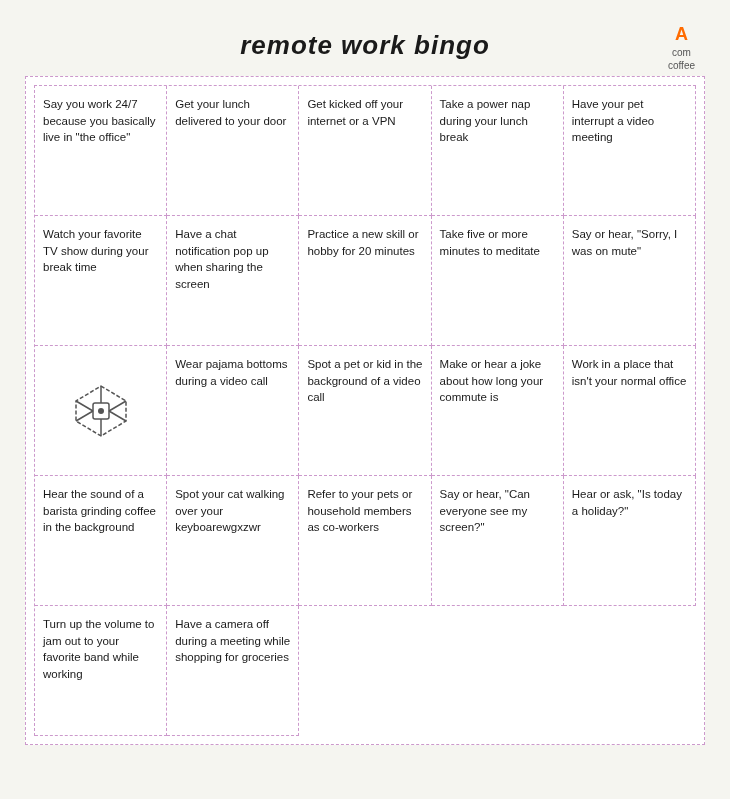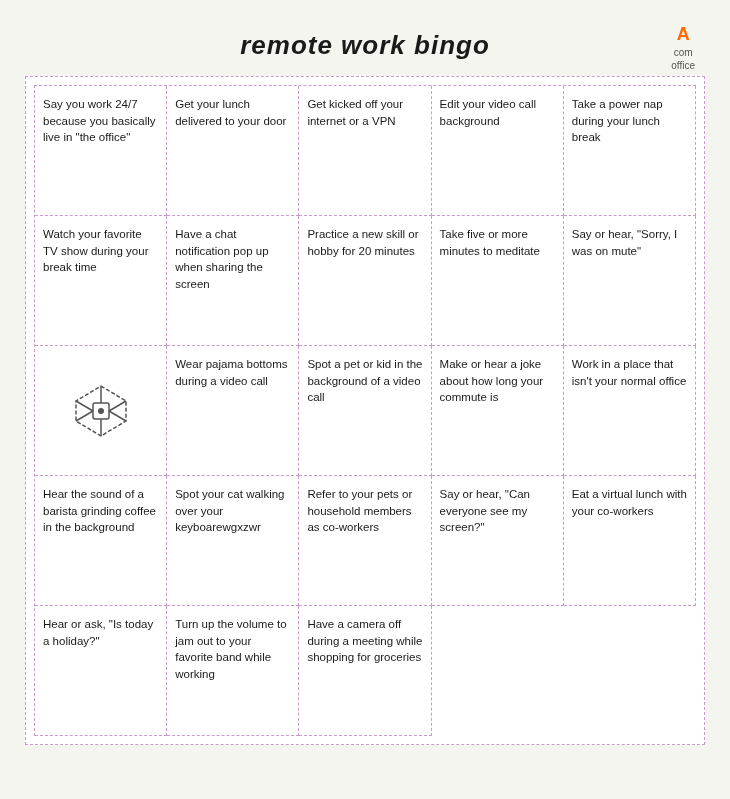--- a/index.html
+++ b/index.html
@@ -89,40 +89,40 @@
   </style>
 </head>
 <body>
 
 <div class="page">
   <div class="header">
     <h1 class="title">remote work bingo</h1>
     <div class="logo">
       <div class="logo-icon">A</div>
       <div>com</div>
-      <div>office</div>
+      <div>coffee</div>
     </div>
   </div>
 
   <div class="bingo-board">
     <div class="bingo-grid" id="bingo-grid">
     <div class="bingo-cell">
           <span>Say you work 24/7 because you basically live in "the office"</span>
         </div>
         <div class="bingo-cell">
           <span>Get your lunch delivered to your door</span>
         </div>
         <div class="bingo-cell">
           <span>Get kicked off your internet or a VPN</span>
         </div>
         <div class="bingo-cell">
-          <span>Edit your video call background</span>
+          <span>Take a power nap during your lunch break</span>
         </div>
         <div class="bingo-cell">
-          <span>Take a power nap during your lunch break</span>
+          <span>Have your pet interrupt a video meeting</span>
         </div>
         <div class="bingo-cell">
           <span>Watch your favorite TV show during your break time</span>
         </div>
         <div class="bingo-cell">
           <span>Have a chat notification pop up when sharing the screen</span>
         </div>
         <div class="bingo-cell">
           <span>Practice a new skill or hobby for 20 minutes</span>
         </div>
@@ -165,23 +165,20 @@
         <div class="bingo-cell">
           <span>Spot your cat walking over your keyboarewgxzwr</span>
         </div>
         <div class="bingo-cell">
           <span>Refer to your pets or household members as co-workers</span>
         </div>
         <div class="bingo-cell">
           <span>Say or hear, "Can everyone see my screen?"</span>
         </div>
         <div class="bingo-cell">
-          <span>Eat a virtual lunch with your co-workers</span>
-        </div>
-        <div class="bingo-cell">
           <span>Hear or ask, "Is today a holiday?"</span>
         </div>
         <div class="bingo-cell">
           <span>Turn up the volume to jam out to your favorite band while working</span>
         </div>
         <div class="bingo-cell">
           <span>Have a camera off during a meeting while shopping for groceries</span>
         </div>
       </div>
   </div>

